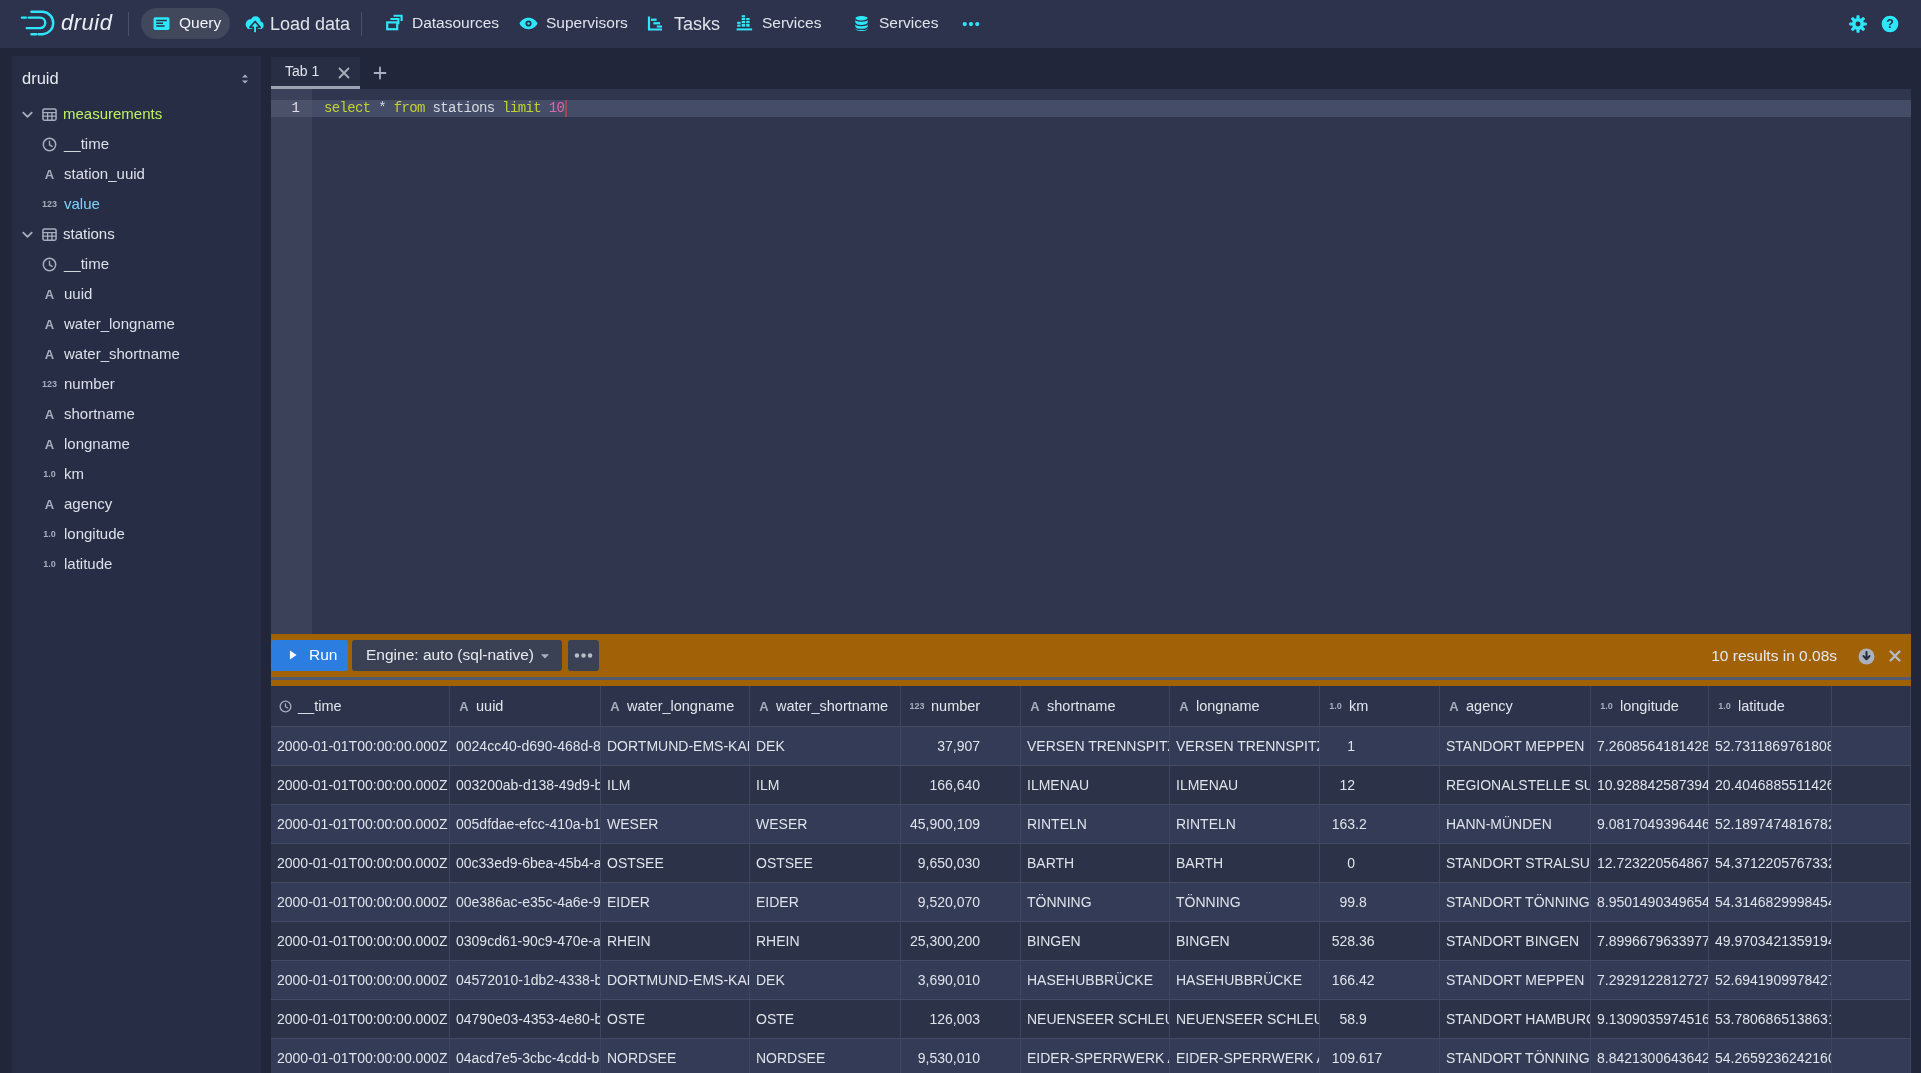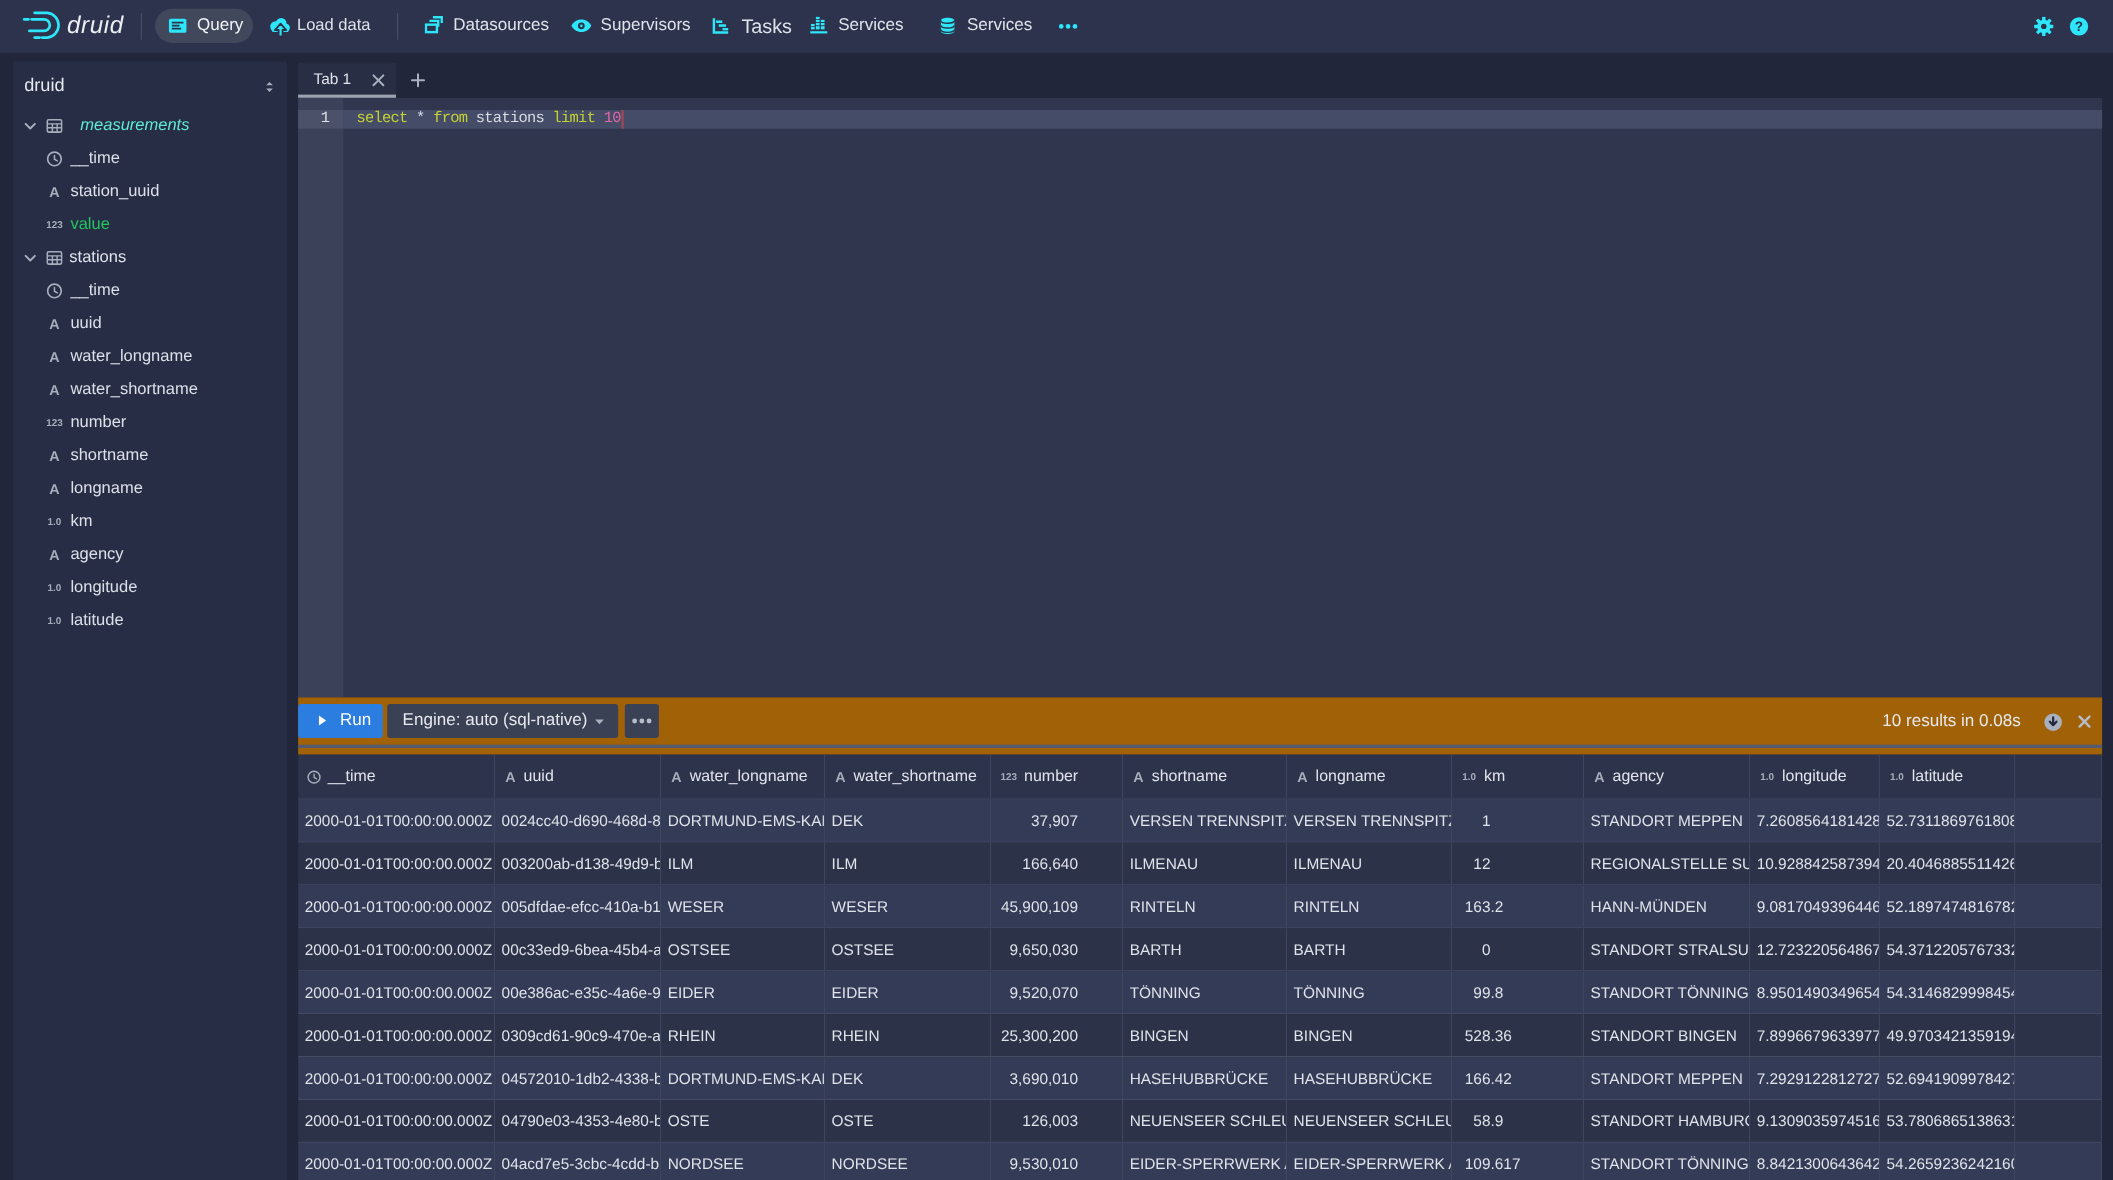--- a/index.html
+++ b/index.html
@@ -27,21 +27,21 @@
       </svg>
     </div>
 <div class="abs" style="left:179px;top:14px;font-size:15.5px;color:#f2f4f7;">Query</div>
 <div class="abs" style="left:245px;top:15px;"><svg width="19" height="19" viewBox="0 0 17 17" style="">
         <circle cx="5" cy="8.2" r="4.4" fill="#2ee6fa"></circle>
         <circle cx="9.5" cy="5.6" r="4.4" fill="#2ee6fa"></circle>
         <circle cx="13.2" cy="9.2" r="3.4" fill="#2ee6fa"></circle>
         <rect x="2.2" y="8.2" width="13" height="4.2" fill="#2ee6fa"></rect>
         <path d="M9 5.8 L13.6 11 H10.6 V16.2 H7.4 V11 H4.4 Z" fill="#2ee6fa" stroke="#2c3247" stroke-width="1.5" stroke-linejoin="round"></path>
       </svg></div>
-<div class="abs" style="left:270px;top:14px;font-size:15px;color:#dfe3ea;">Load data</div>
+<div class="abs" style="left:270px;top:14px;font-size:18px;color:#dfe3ea;">Load data</div>
 <div class="abs" style="left:361px;top:12px;width:1px;height:24px;background:#4a5166"></div>
 <div class="abs" style="left:386px;top:13px;"><svg width="18" height="18" viewBox="0 0 18 18" style="">
         <path d="M7.6 2.7 H15.6 V8" fill="none" stroke="#2ee6fa" stroke-width="2.1"></path>
         <path d="M4.4 6 H12.4 V11.3" fill="none" stroke="#2ee6fa" stroke-width="2.1"></path>
         <rect x="1.2" y="9.4" width="10" height="6.8" fill="none" stroke="#2ee6fa" stroke-width="2.2"></rect>
       </svg></div>
 <div class="abs" style="left:412px;top:14px;font-size:15.5px;color:#dfe3ea;">Datasources</div>
 <div class="abs" style="left:519px;top:14px;"><svg width="19" height="19" viewBox="0 0 16 16" style="">
         <path d="M8 3.2 C11.5 3.2 14.3 5.3 15.6 8 C14.3 10.7 11.5 12.8 8 12.8 C4.5 12.8 1.7 10.7 0.4 8 C1.7 5.3 4.5 3.2 8 3.2 Z" fill="#2ee6fa"></path>
         <circle cx="8" cy="8" r="2.6" fill="#2c3247"></circle>
@@ -106,36 +106,36 @@
       <svg width="15" height="15" viewBox="0 0 16 16" style="">
         <path d="M3.5 6 L8 10.5 L12.5 6" fill="none" stroke="#a6aebd" stroke-width="2" stroke-linecap="round" stroke-linejoin="round"></path>
       </svg>
     </div>
 <div class="abs" style="left:30px;top:44px;width:15px;height:28px;display:flex;align-items:center;">
       <svg width="15" height="15" viewBox="0 0 16 16" style="">
         <rect x="1" y="2" width="14" height="12" rx="1.5" fill="none" stroke="#a6aebd" stroke-width="1.6"></rect>
         <path d="M1 6 H15 M1 9.8 H15 M6 6 V14 M10.6 6 V14" stroke="#a6aebd" stroke-width="1.4"></path>
       </svg>
     </div>
-<div class="abs" style="left:61px;top:44px;height:28px;line-height:28px;font-size:15px;color:#5eead4;font-style:italic;">measurements</div>
+<div class="abs" style="left:51px;top:44px;height:28px;line-height:28px;font-size:15px;color:#bef264;">measurements</div>
 <div class="abs" style="left:29px;top:74px;width:17px;height:28px;display:flex;align-items:center;justify-content:center;">
       <svg width="15" height="15" viewBox="0 0 16 16" style="">
         <circle cx="8" cy="8" r="6.6" fill="none" stroke="#a6aebd" stroke-width="1.6"></circle>
         <path d="M8 4.6 V8.3 L10.8 9.9" fill="none" stroke="#a6aebd" stroke-width="1.5" stroke-linecap="round"></path>
       </svg>
     </div>
 <div class="abs" style="left:52px;top:74px;height:28px;line-height:28px;font-size:15px;color:#dce0e9;">__time</div>
 <div class="abs" style="left:29px;top:104px;width:17px;height:28px;display:flex;align-items:center;justify-content:center;">
       <span style="font:bold 13px 'Liberation Sans',sans-serif;color:#a6aebd;display:inline-block;width:15px;text-align:center">A</span>
     </div>
 <div class="abs" style="left:52px;top:104px;height:28px;line-height:28px;font-size:15px;color:#dce0e9;">station_uuid</div>
 <div class="abs" style="left:29px;top:134px;width:17px;height:28px;display:flex;align-items:center;justify-content:center;">
       <span style="font:bold 9px 'Liberation Sans',sans-serif;color:#a6aebd;letter-spacing:0px;display:inline-block;width:16px;text-align:center">123</span>
     </div>
-<div class="abs" style="left:52px;top:134px;height:28px;line-height:28px;font-size:15px;color:#22c55e;text-align:right;">value</div>
+<div class="abs" style="left:52px;top:134px;height:28px;line-height:28px;font-size:15px;color:#7dd3fc;text-align:right;">value</div>
 <div class="abs" style="left:8px;top:164px;width:15px;height:28px;display:flex;align-items:center;">
       <svg width="15" height="15" viewBox="0 0 16 16" style="">
         <path d="M3.5 6 L8 10.5 L12.5 6" fill="none" stroke="#a6aebd" stroke-width="2" stroke-linecap="round" stroke-linejoin="round"></path>
       </svg>
     </div>
 <div class="abs" style="left:30px;top:164px;width:15px;height:28px;display:flex;align-items:center;">
       <svg width="15" height="15" viewBox="0 0 16 16" style="">
         <rect x="1" y="2" width="14" height="12" rx="1.5" fill="none" stroke="#a6aebd" stroke-width="1.6"></rect>
         <path d="M1 6 H15 M1 9.8 H15 M6 6 V14 M10.6 6 V14" stroke="#a6aebd" stroke-width="1.4"></path>
       </svg>

